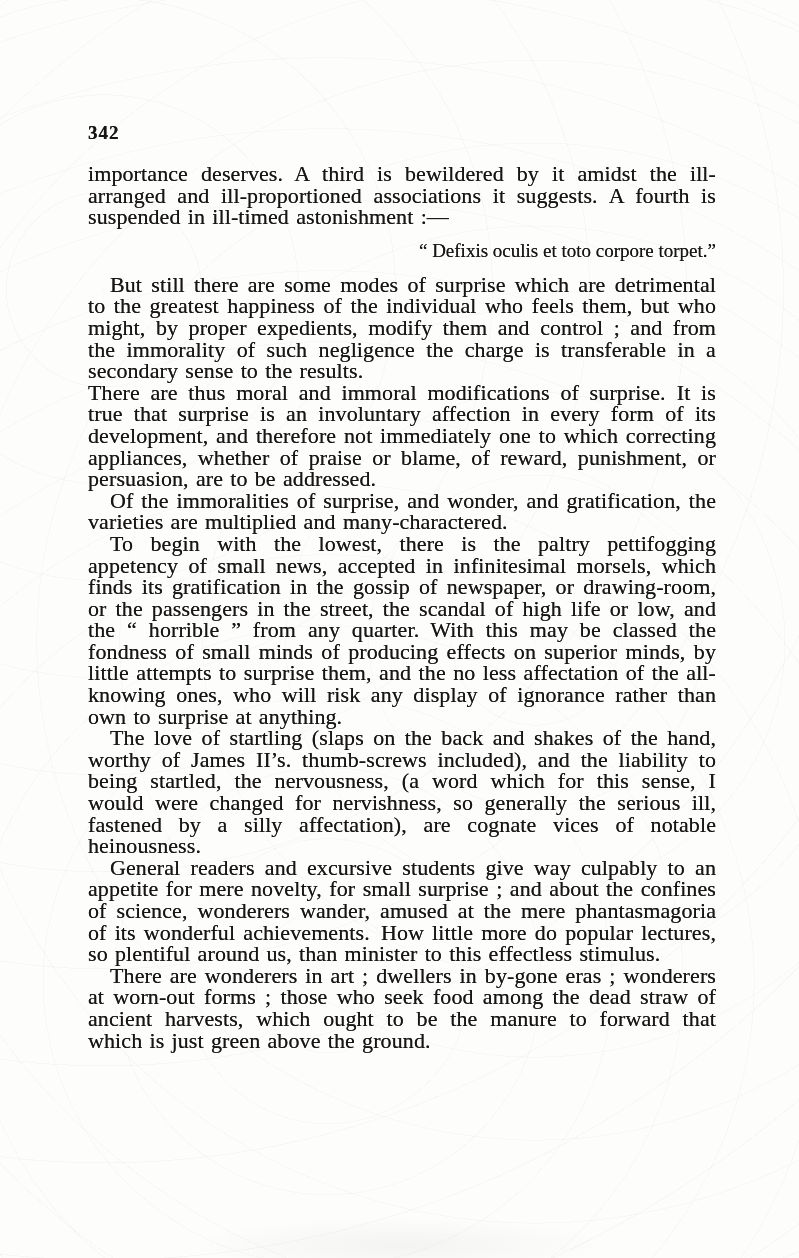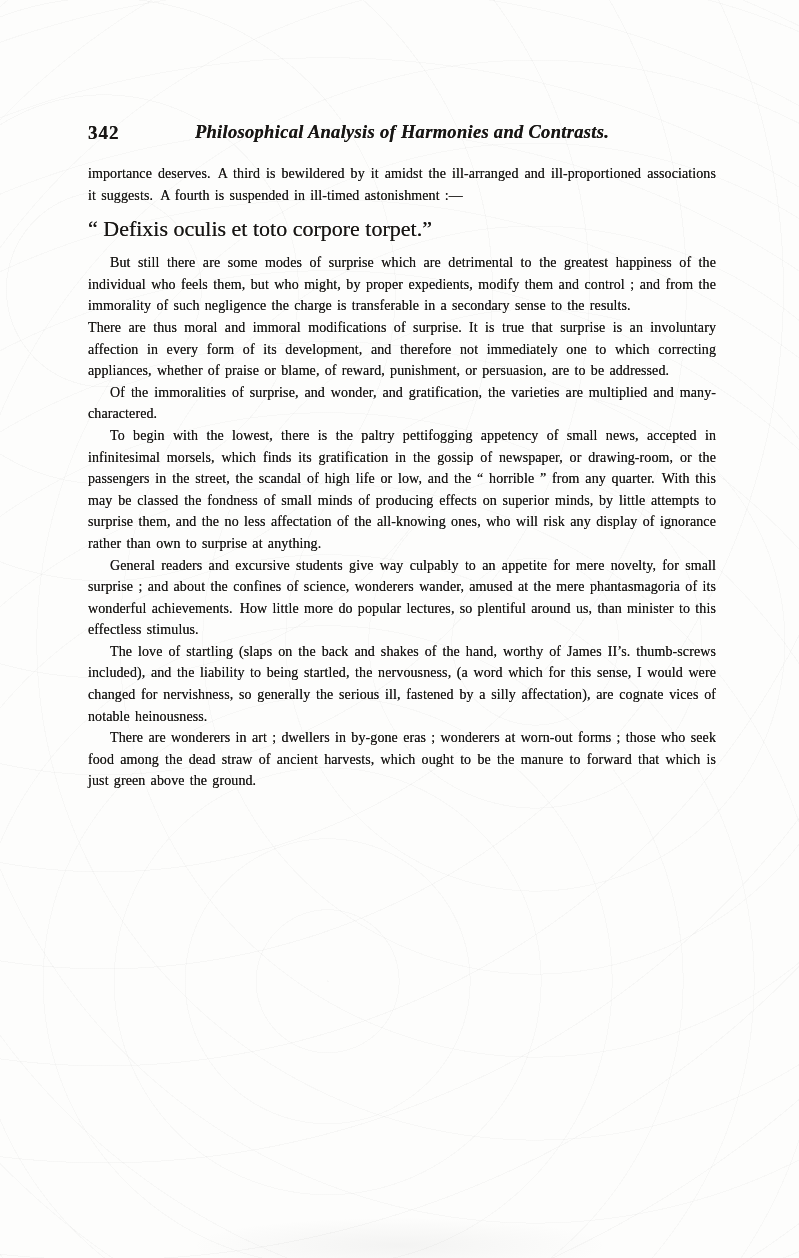--- a/index.html
+++ b/index.html
@@ -56,57 +56,56 @@
     display: block;
     text-align: center;
     font-style: italic;
     font-weight: bold;
     font-size: 18.5px;
     letter-spacing: 0.3px;
     white-space: nowrap;
   }
   .body-text p.para {
     margin: 0;
-    font-size: 14px;
+    font-size: 22px;
     line-height: 21.6px;
     text-align: justify;
     text-indent: 22px;
     word-spacing: 1.6px;
     letter-spacing: 0.1px;
     text-shadow: 0 0 0.35px rgba(24,22,20,0.8);
   }
   .body-text p.para.noindent {
     text-indent: 0;
   }
   .body-text p.quote {
     margin: 12px 0 13px 0;
-    font-size: 22px;
+    font-size: 19px;
     line-height: 21px;
-    text-align: left;
+    text-align: right;
     text-indent: 0;
     text-shadow: 0 0 0.35px rgba(24,22,20,0.8);
   }
 </style>
 </head>
 <body>
 
 <div class="scan-page">
   <div class="content">
 
     <div class="running-head">
       <span class="page-number">342</span>
-      <span class="running-title">Philosophical Analysis of Harmonies and Contrasts.</span>
     </div>
 
     <div class="body-text">
       <p class="para noindent">importance deserves. A third is bewildered by it amidst the ill-arranged and ill-proportioned associations it suggests. A fourth is suspended in ill-timed astonishment&nbsp;:—</p>
       <p class="quote">“&nbsp;Defixis oculis et toto corpore torpet.”</p>
       <p class="para">But still there are some modes of surprise which are detrimental to the greatest happiness of the individual who feels them, but who might, by proper expedients, modify them and control&nbsp;; and from the immorality of such negligence the charge is transferable in a secondary sense to the results.</p>
       <p class="para noindent">There are thus moral and immoral modifications of surprise. It is true that surprise is an involuntary affection in every form of its development, and therefore not immediately one to which correcting appliances, whether of praise or blame, of reward, punishment, or persuasion, are to be addressed.</p>
       <p class="para">Of the immoralities of surprise, and wonder, and gratification, the varieties are multiplied and many-charactered.</p>
       <p class="para">To begin with the lowest, there is the paltry pettifogging appetency of small news, accepted in infinitesimal morsels, which finds its gratification in the gossip of newspaper, or drawing-room, or the passengers in the street, the scandal of high life or low, and the “&nbsp;horrible&nbsp;” from any quarter. With this may be classed the fondness of small minds of producing effects on superior minds, by little attempts to surprise them, and the no less affectation of the all-knowing ones, who will risk any display of ignorance rather than own to surprise at anything.</p>
+      <p class="para">The love of startling (slaps on the back and shakes of the hand, worthy of James II’s. thumb-screws included), and the liability to being startled, the nervousness, (a word which for this sense, I would were changed for nervishness, so generally the serious ill, fastened by a silly affectation), are cognate vices of notable heinousness.</p>
       <p class="para">General readers and excursive students give way culpably to an appetite for mere novelty, for small surprise&nbsp;; and about the confines of science, wonderers wander, amused at the mere phantasmagoria of its wonderful achievements. How little more do popular lectures, so plentiful around us, than minister to this effectless stimulus.</p>
-      <p class="para">The love of startling (slaps on the back and shakes of the hand, worthy of James II’s. thumb-screws included), and the liability to being startled, the nervousness, (a word which for this sense, I would were changed for nervishness, so generally the serious ill, fastened by a silly affectation), are cognate vices of notable heinousness.</p>
       <p class="para">There are wonderers in art&nbsp;; dwellers in by-gone eras&nbsp;; wonderers at worn-out forms&nbsp;; those who seek food among the dead straw of ancient harvests, which ought to be the manure to forward that which is just green above the ground.</p>
     </div>
 
   </div>
 </div>
 
 </body></html>

